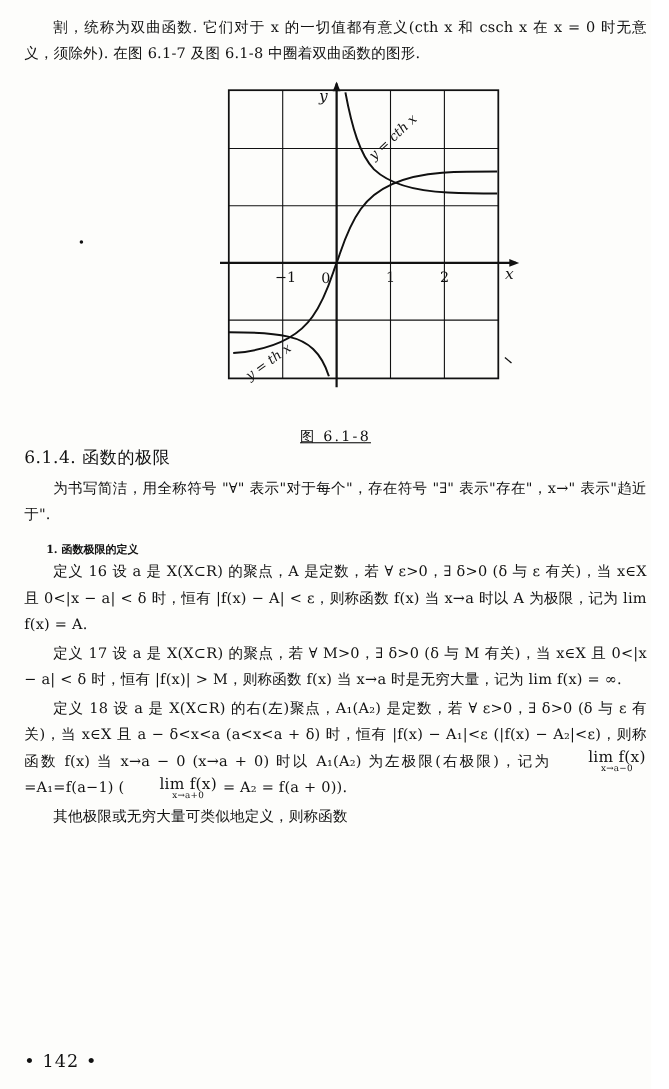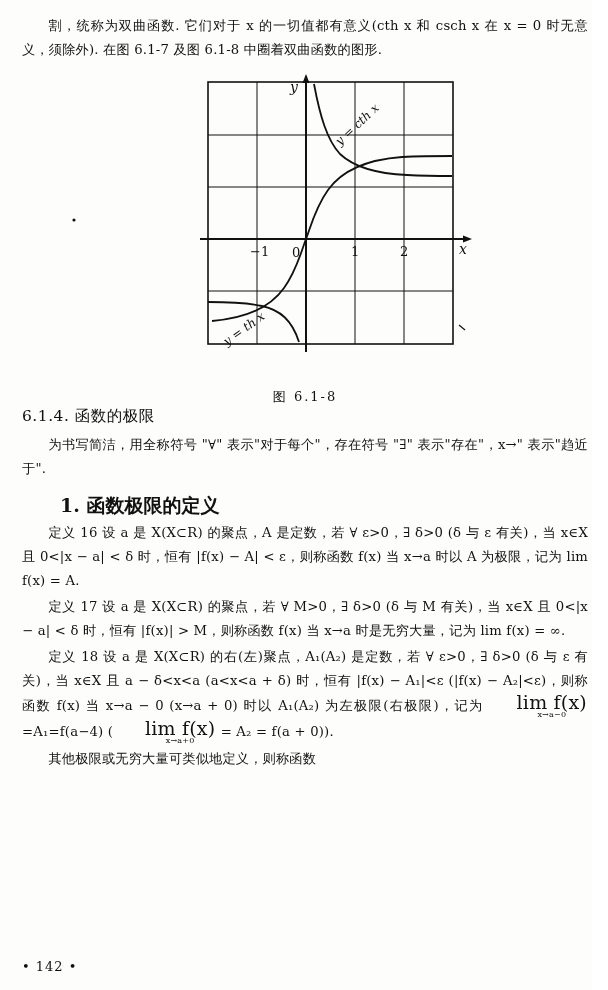--- a/index.html
+++ b/index.html
@@ -39,49 +39,50 @@
   .figwrap {
     margin: 12px 0 0 0;
     position: relative;
     height: 310px;
   }
   .figcaption {
     text-align: center;
     font-size: 13px;
     margin-top: 10px;
     letter-spacing: 2px;
+    text-decoration: underline;
   }
   .section-title {
     font-size: 15.5px;
     font-weight: normal;
     margin: 16px 0 6px 0;
     letter-spacing: 0.5px;
   }
   .subsection-title {
-    font-size: 19px;
+    font-size: 10px;
     font-weight: bold;
     margin: 12px 0 2px 0;
     text-indent: 2em;
   }
   .footer {
     position: absolute;
     left: 22px;
     bottom: 16px;
-    font-size: 13px;
+    font-size: 16px;
     letter-spacing: 1px;
   }
   .spacer-sm { height: 6px; }
   .lim {
     display: inline-block;
     vertical-align: middle;
     text-align: center;
     line-height: 1;
     margin: 0 1px;
   }
-  .lim .lm { font-size: 19px; }
+  .lim .lm { font-size: 14px; }
   .lim .ls { font-size: 8px; display: block; margin-top: -1px; }
 </style>
 </head>
 <body>
 
 <div class="page">
   <div class="content">
 
     <p class="indent2">割，统称为双曲函数. 它们对于 x 的一切值都有意义(cth x 和 csch x 在 x = 0 时无意义，须除外). 在图 6.1-7 及图 6.1-8 中圈着双曲函数的图形.</p>
 
@@ -145,21 +146,21 @@
     <p class="indent2">
       <span>定义 17   设 a 是 X(X⊂R) 的聚点，若 ∀ M&gt;0，∃ δ&gt;0 (δ 与 M 有关)，当 x∈X 且 0&lt;|x − a| &lt; δ 时，恒有 |f(x)| &gt; M，则称函数 f(x) 当 x→a 时是无穷大量，记为 lim f(x) = ∞.</span>
     </p>
 
     <p class="indent2">
       <span>定义 18   设 a 是 X(X⊂R) 的右(左)聚点，A₁(A₂) 是定数，若 ∀ ε&gt;0，∃ δ&gt;0 (δ 与 ε 有关)，当 x∈X 且 a − δ&lt;x&lt;a (a&lt;x&lt;a + δ) 时，恒有 |f(x) − A₁|&lt;ε (|f(x) − A₂|&lt;ε)，则称函数 f(x) 当 x→a − 0 (x→a + 0) 时以 A₁(A₂) 为左极限(右极限)，记为</span>
       <span class="lim">
         <span class="lm">lim f(x)</span>
         <span class="ls">x→a−0</span>
       </span>
-      <span>=A₁=f(a−4)  (</span>
+      <span>=A₁=f(a−1)  (</span>
       <span class="lim">
         <span class="lm">lim f(x)</span>
         <span class="ls">x→a+0</span>
       </span>
       <span>= A₂ = f(a + 0)).</span>
     </p>
 
     <p class="indent2">其他极限或无穷大量可类似地定义，则称函数</p>
 
   </div>

